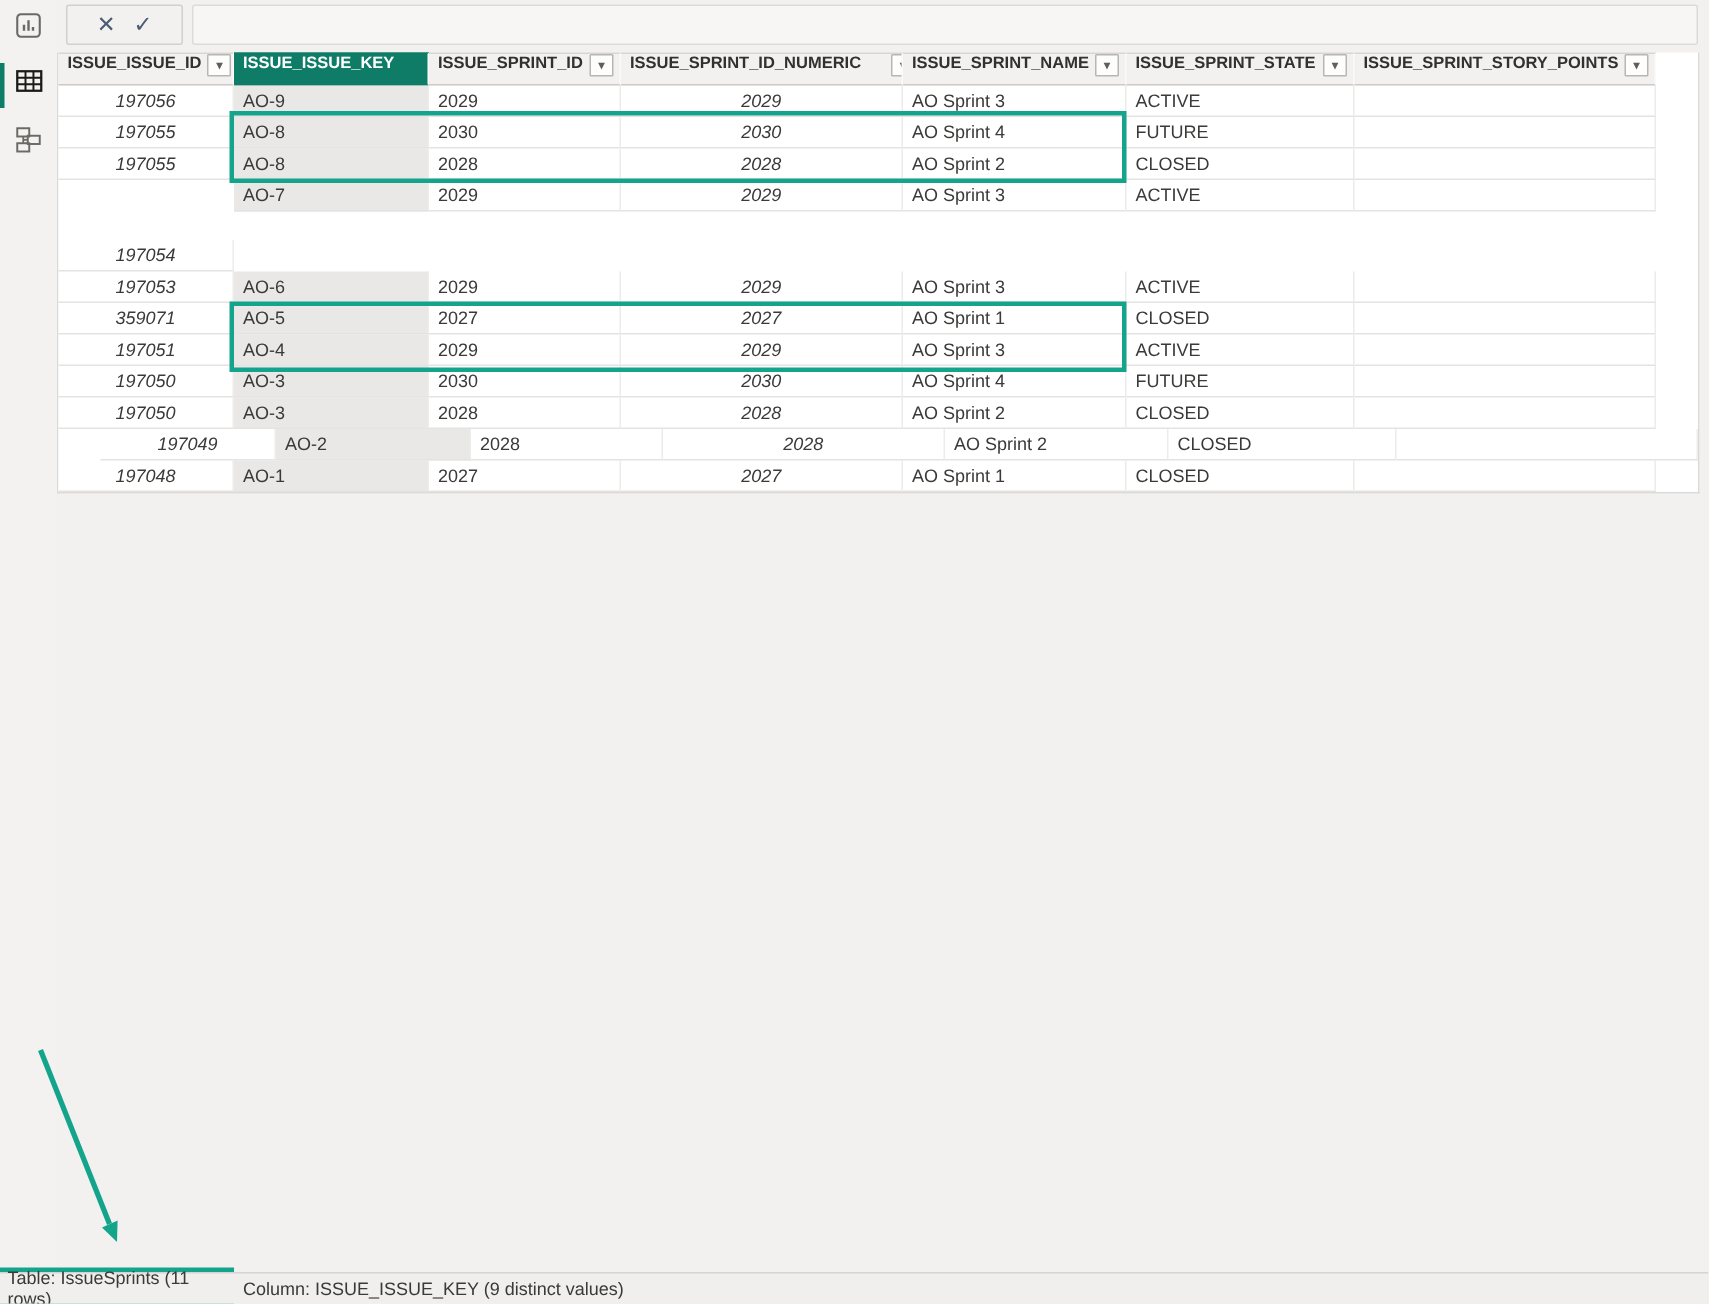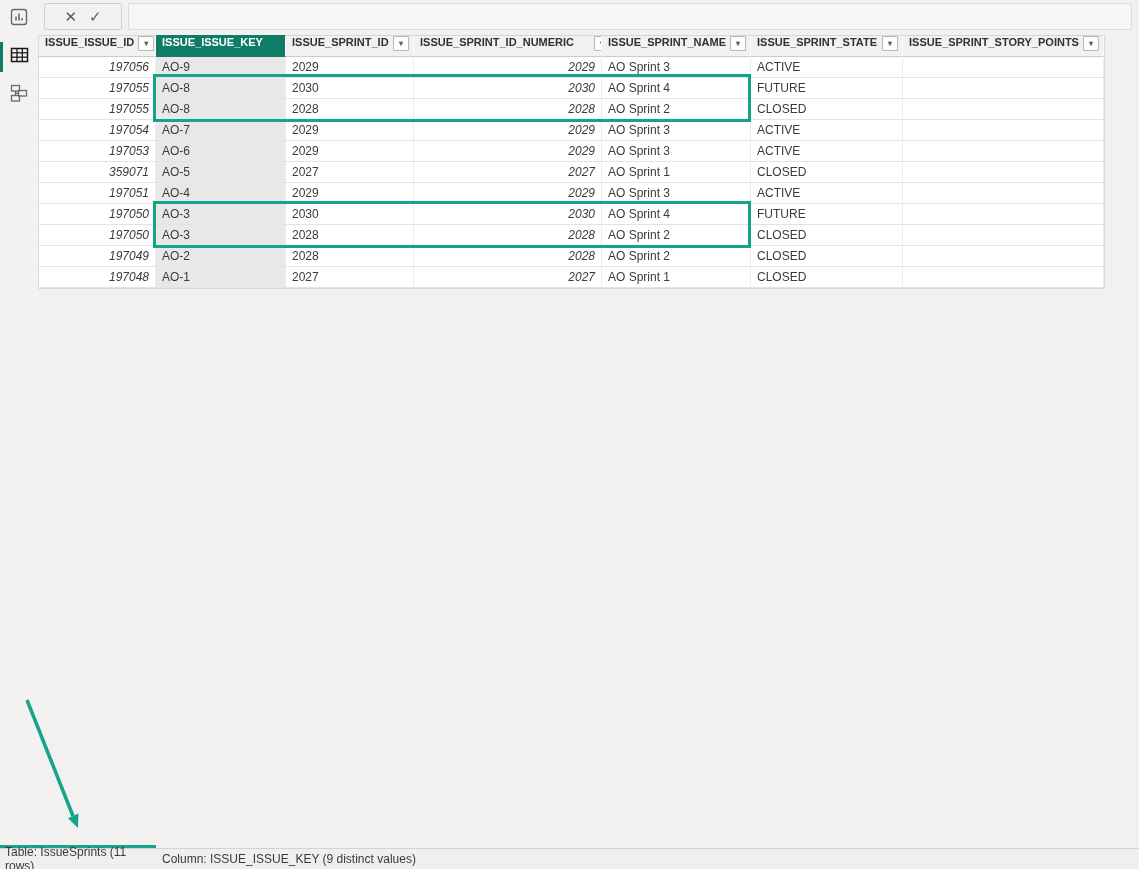--- a/index.html
+++ b/index.html
@@ -47,21 +47,21 @@
     color:#605e5c; font-size:8px; line-height:13px; text-align:center; cursor:pointer;
   }
   .h-cell.sel .dd { background:#e6e6e6; border-color:#8a8886; color:#323130; }
   .g-row { display:flex; background:#ffffff; }
   .cell {
     height:21px; line-height:20px; padding:0 6px; font-size:12px; color:#3b3a39;
     border-right:1px solid #ececeb; border-bottom:1px solid #e4e3e1;
     white-space:nowrap; overflow:hidden; cursor:default;
   }
   .cell.colsel { background:#e9e8e7; }
-  .cell.right { text-align:right; }
+  .cell.right { text-align:center; }
   .cell.ital { font-style:italic; }
   
   .statusbar {
     position:absolute; left:0; bottom:0; width:1139px; height:21px;
     background:#f0efed; border-top:1px solid #d6d4d2;
     display:flex; align-items:center; font-size:12px; color:#3b3a39;
   }
   .status-table { padding-left:5px; width:156px; }
   .status-column { padding-left:6px; }
   
@@ -173,21 +173,21 @@
       <div class="g-row">
         <div class="cell right ital" style="width: 117px;">197055</div>
         <div class="cell colsel" style="width: 130px;">AO-8</div>
         <div class="cell" style="width: 128px;">2028</div>
         <div class="cell right ital" style="width: 188px;">2028</div>
         <div class="cell" style="width: 149px;">AO Sprint 2</div>
         <div class="cell" style="width: 152px;">CLOSED</div>
         <div class="cell" style="width: 201px;"></div>
       </div>
       <div class="g-row">
-        <div class="cell right ital" style="width: 117px;">197054</div>
+        <div class="cell right ital" style="width: 117px; margin-top: 40px;">197054</div>
         <div class="cell colsel" style="width: 130px;">AO-7</div>
         <div class="cell" style="width: 128px;">2029</div>
         <div class="cell right ital" style="width: 188px;">2029</div>
         <div class="cell" style="width: 149px;">AO Sprint 3</div>
         <div class="cell" style="width: 152px;">ACTIVE</div>
         <div class="cell" style="width: 201px;"></div>
       </div>
       <div class="g-row">
         <div class="cell right ital" style="width: 117px;">197053</div>
         <div class="cell colsel" style="width: 130px;">AO-6</div>
@@ -227,21 +227,21 @@
       <div class="g-row">
         <div class="cell right ital" style="width: 117px;">197050</div>
         <div class="cell colsel" style="width: 130px;">AO-3</div>
         <div class="cell" style="width: 128px;">2028</div>
         <div class="cell right ital" style="width: 188px;">2028</div>
         <div class="cell" style="width: 149px;">AO Sprint 2</div>
         <div class="cell" style="width: 152px;">CLOSED</div>
         <div class="cell" style="width: 201px;"></div>
       </div>
       <div class="g-row">
-        <div class="cell right ital" style="width: 117px;">197049</div>
+        <div class="cell right ital" style="width: 117px; margin-left: 28px;">197049</div>
         <div class="cell colsel" style="width: 130px;">AO-2</div>
         <div class="cell" style="width: 128px;">2028</div>
         <div class="cell right ital" style="width: 188px;">2028</div>
         <div class="cell" style="width: 149px;">AO Sprint 2</div>
         <div class="cell" style="width: 152px;">CLOSED</div>
         <div class="cell" style="width: 201px;"></div>
       </div>
       <div class="g-row">
         <div class="cell right ital" style="width: 117px;">197048</div>
         <div class="cell colsel" style="width: 130px;">AO-1</div>

